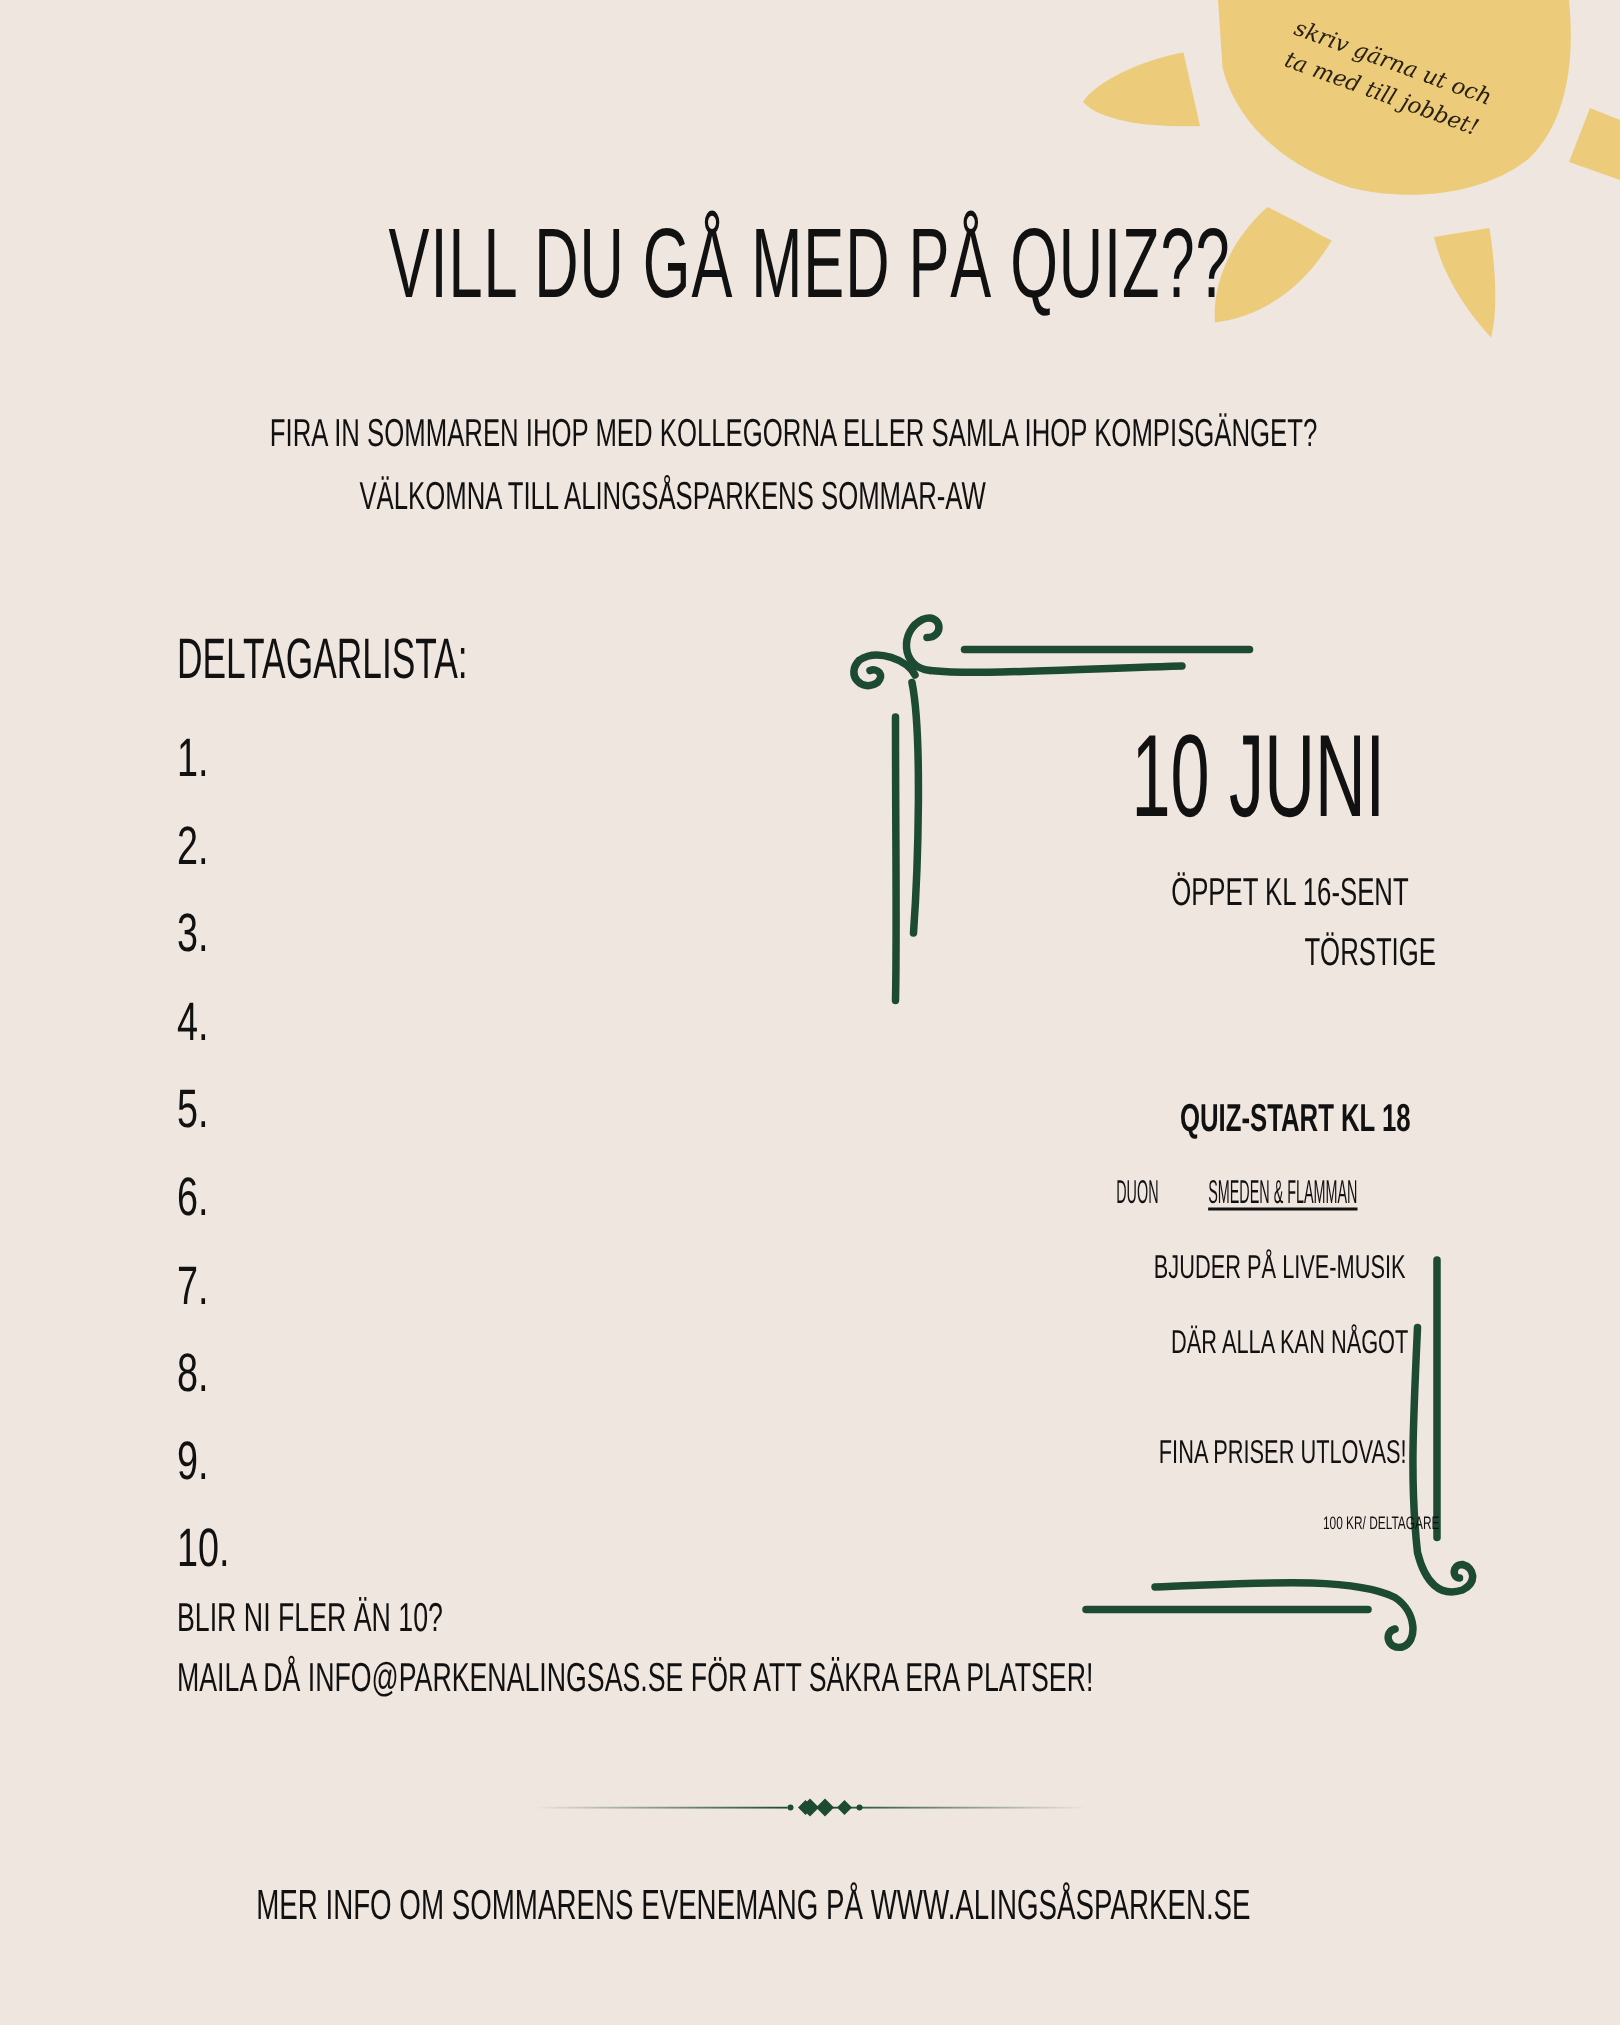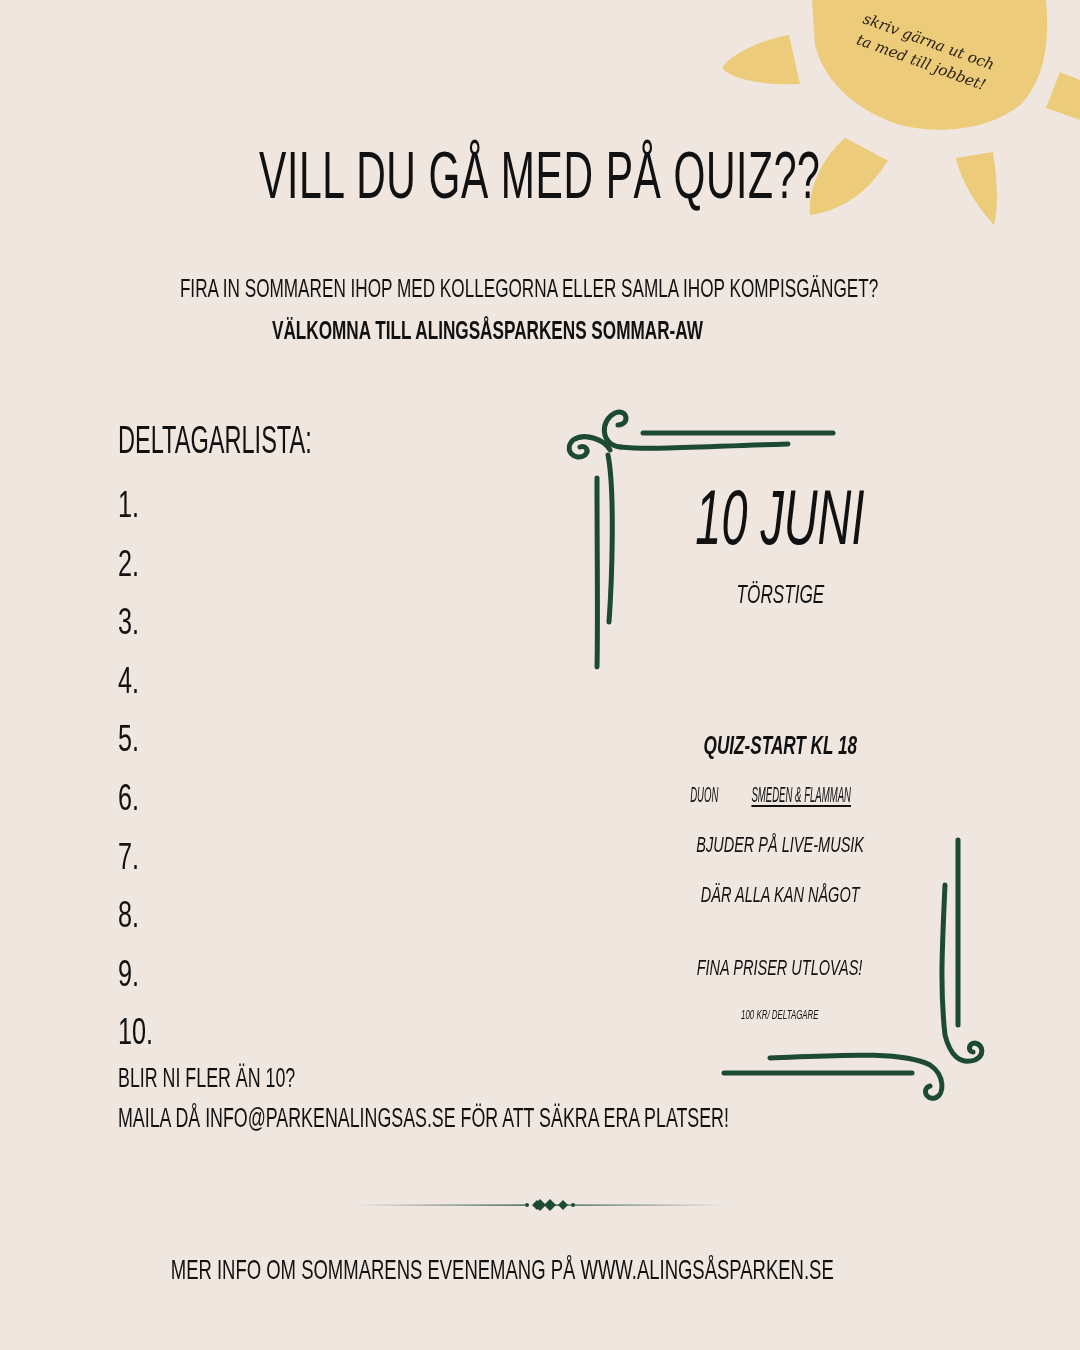--- a/index.html
+++ b/index.html
@@ -25,29 +25,29 @@
     }
     .title {
       position: absolute; left: 0; top: 130px; width: 1080px; text-align: center;
       font-size: 66px; line-height: 90px; letter-spacing: 1px;
     }
     .title span { display: inline-block; transform: scaleX(0.62); transform-origin: center; }
     .sub {
       position: absolute; left: 0; width: 896px; text-align: center; font-size: 26px; line-height: 32px;
     }
     .sub span { display: inline-block; transform: scaleX(0.66); transform-origin: center; }
-    .sub.bold { font-weight: bold; margin-left: 39px; }
+    .sub.bold { font-weight: normal; }
     .list-title { position: absolute; left: 118px; top: 418px; font-size: 38px; line-height: 44px; }
     .list-title span { display:inline-block; transform: scaleX(0.62); transform-origin: left center; }
     .list { position: absolute; left: 118px; top: 476px; }
     .list-item { font-size: 36px; line-height: 58.6px; height: 58.6px; }
     .list-item span { display:inline-block; transform: scaleX(0.7); transform-origin: left center; }
     .left-note { position: absolute; left: 118px; font-size: 27px; line-height: 34px; }
     .left-note span { display:inline-block; transform: scaleX(0.66); transform-origin: left center; }
-    .center-col { position: absolute; left: 580px; width: 400px; text-align: center; font-style: italic; }
+    .center-col { position: absolute; left: 580px; width: 400px; text-align: right; }
     .center-col div span { display:inline-block; transform: scaleX(0.66); transform-origin: center; }
     .date { font-size: 78px; line-height: 90px; }
     .date span { transform: scaleX(0.6) !important; }
     .info { font-size: 26px; line-height: 40px; }
     .quiz-start { font-size: 26px; font-weight: bold; line-height: 34px; }
     .small { font-size: 22px; line-height: 34px; margin-top: 16px; }
     .tiny { font-size: 12px; line-height: 22px; }
     .u { text-decoration: underline; text-underline-offset: 3px; }
     .footer { position: absolute; left: 0; top: 1250px; width: 984px; text-align: center; font-size: 28px; line-height: 40px; }
     .footer span { display:inline-block; transform: scaleX(0.66); transform-origin: center; }
@@ -115,20 +115,21 @@
     <path d="M945,885 C942,950 940,990 945,1035 C950,1055 960,1065 975,1060 C985,1055 983,1045 975,1043 C968,1043 968,1052 973,1052"></path>
     <path d="M770,1058 C830,1056 900,1050 930,1065 C945,1075 945,1095 935,1098 C925,1100 922,1088 930,1086"></path>
     <path d="M724,1073 L912,1073"></path>
   </g>
 </svg>
 
 <div class="center-col" style="top:472px;">
   <div class="date condensed"><span>10 JUNI</span></div>
 </div>
 <div class="center-col" style="top:574px;">
+  <div class="info condensed"><span>ÖPPET KL 16-SENT</span></div>
   <div class="info condensed"><span>TÖRSTIGE</span></div>
 </div>
 <div class="center-col" style="top:728px;">
   <div class="quiz-start condensed"><span>QUIZ-START KL 18</span></div>
   <div class="small condensed"><span><span>DUON </span><span class="u">SMEDEN &amp; FLAMMAN</span></span></div>
   <div class="small condensed"><span>BJUDER PÅ LIVE-MUSIK</span></div>
   <div class="small condensed"><span>DÄR ALLA KAN NÅGOT</span></div>
 </div>
 <div class="center-col" style="top:935px;">
   <div class="small condensed"><span>FINA PRISER UTLOVAS!</span></div>

